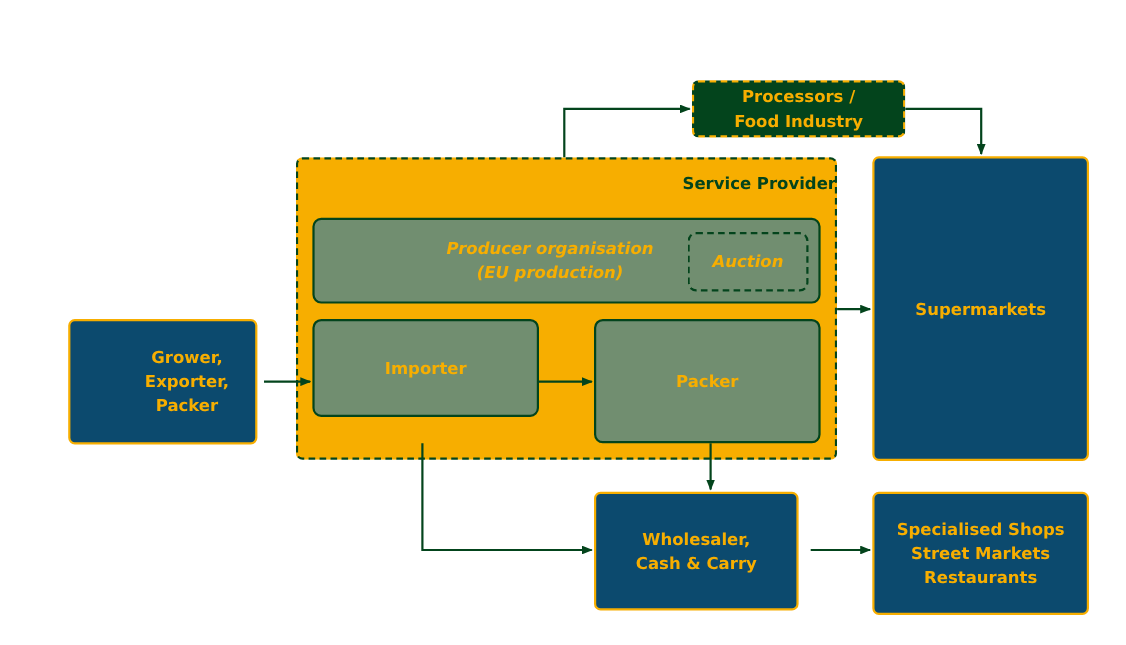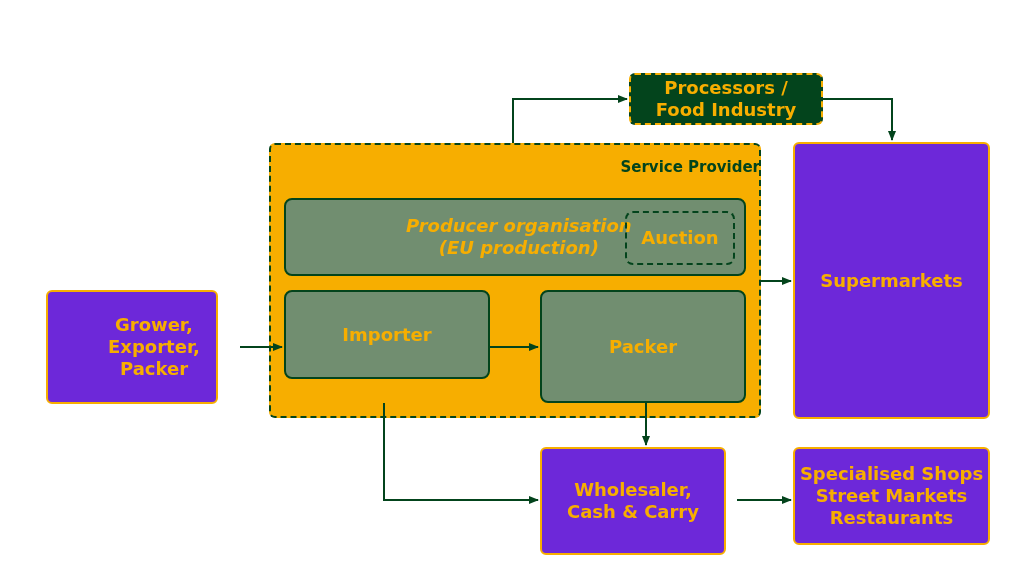--- a/index.html
+++ b/index.html
@@ -1,22 +1,22 @@
 <!DOCTYPE html>
 <html><head>
 <meta charset="utf-8">
 <style>
   html,body{margin:0;padding:0;background:#ffffff;}
   body{width:1024px;height:586px;position:relative;overflow:hidden;font-family:"DejaVu Sans",sans-serif;}
-  .box{position:absolute;box-sizing:border-box;display:flex;align-items:center;justify-content:center;text-align:center;font-weight:bold;font-size:18px;line-height:22px;white-space:pre-line;}
-  .dark{background:#6d28d9;border:2px solid #f7ae00;border-radius:6px;color:#f7ae00;}
+  .box{position:absolute;box-sizing:border-box;display:flex;align-items:center;justify-content:center;text-align:center;font-weight:bold;font-size:15px;line-height:22px;white-space:pre-line;}
+  .dark{background:#0c4a6e;border:2px solid #f7ae00;border-radius:6px;color:#f7ae00;}
   .dark-dashed{background:#03441c;border:2px dashed #f7ae00;border-radius:6px;color:#f7ae00;}
   .sp{background:#f7ae00;border:2px dashed #03441c;border-radius:6px;}
   .mid{background:#718e70;border:2px solid #03441c;border-radius:8px;color:#f7ae00;}
-  .auction{border:2px dashed #03441c;border-radius:8px;color:#f7ae00;background:transparent;}
+  .auction{border:2px dashed #03441c;border-radius:8px;color:#f7ae00;background:transparent;font-style:italic;}
   .sp-title{position:absolute;left:270px;top:158px;width:490px;text-align:right;color:#03441c;font-weight:bold;font-size:15px;}
   svg{position:absolute;left:0;top:0;}
 </style>
 </head>
 <body>
 
 <div class="box sp" style="left:269px;top:143px;width:492px;height:275px;"></div>
 <div class="sp-title">Service Provider</div>
 
 <div class="box mid" style="left:284px;top:198px;width:462px;height:78px;justify-content:flex-start;padding-left:120px;font-style:italic;">
@@ -31,33 +31,33 @@
   <span>Importer</span>
 </div>
 <div class="box mid" style="left:540px;top:290px;width:206px;height:113px;">
   <span>Packer</span>
 </div>
 
 <div class="box dark-dashed" style="left:629px;top:73px;width:194px;height:52px;">
   <span>Processors /
 Food Industry</span>
 </div>
-<div class="box dark" style="left:46px;top:290px;width:172px;height:114px;padding-left:44px;">
+<div class="box dark" style="left:62px;top:290px;width:172px;height:114px;padding-left:44px;">
   <span>Grower,
 Exporter,
 Packer</span>
 </div>
 <div class="box dark" style="left:793px;top:142px;width:197px;height:277px;">
   <span>Supermarkets</span>
 </div>
 <div class="box dark" style="left:540px;top:447px;width:186px;height:108px;">
   <span>Wholesaler,
 Cash &amp; Carry</span>
 </div>
-<div class="box dark" style="left:793px;top:447px;width:197px;height:98px;">
+<div class="box dark" style="left:793px;top:447px;width:197px;height:112px;">
   <span>Specialised Shops
 Street Markets
 Restaurants</span>
 </div>
 
 <svg width="1024" height="586">
   <defs>
     <marker id="arr" markerWidth="10" markerHeight="8" refX="9" refY="4" orient="auto" markerUnits="userSpaceOnUse">
       <path d="M0,0 L10,4 L0,8 Z" fill="#03441c"></path>
     </marker>

